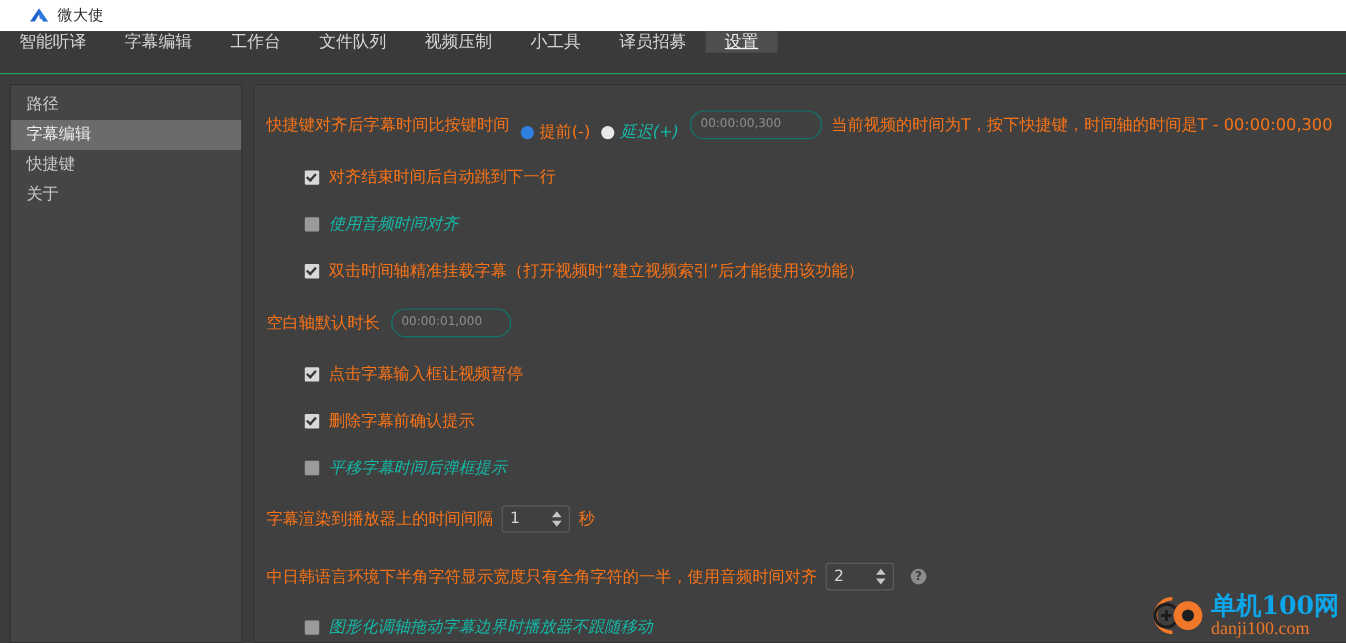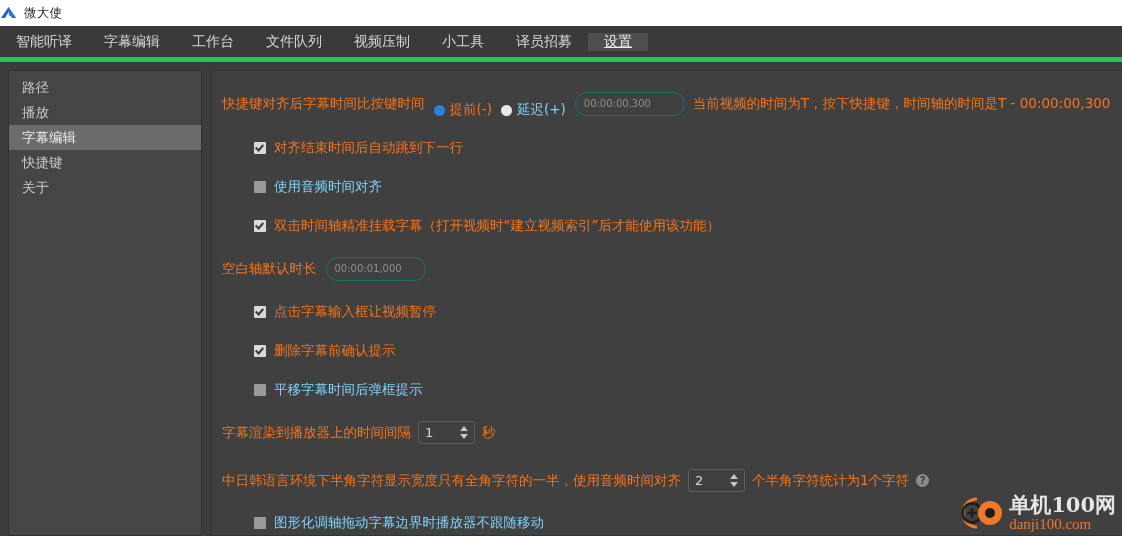--- a/index.html
+++ b/index.html
@@ -16,21 +16,21 @@
     color: #d8d8d8;
     -webkit-font-smoothing: antialiased;
   }
 
   
   .titlebar {
     height: 26px;
     background: #ffffff;
     display: flex;
     align-items: center;
-    padding-left: 0;
+    padding-left: 24px;
     box-sizing: border-box;
   }
   .app-logo {
     width: 17px;
     height: 14px;
     position: relative;
     margin-right: 7px;
     flex: 0 0 auto;
   }
   .app-logo svg { display: block; }
@@ -38,22 +38,22 @@
     font-size: 12.5px;
     color: #2b2b2b;
     letter-spacing: .3px;
   }
 
   
   .tabbar {
     height: 36px;
     background: #3a3a3a;
     display: flex;
-    align-items: center;
-    border-bottom: 5px solid #22c55e;
+    align-items: flex-start;
+    border-bottom: 1px solid #22c55e;
     box-sizing: border-box;
   }
   .tab {
     display: flex;
     align-items: center;
     padding: 0 16px;
     font-size: 14px;
     color: #d6d6d6;
     cursor: default;
     user-select: none;
@@ -133,21 +133,21 @@
   }
   .row-gap-a { margin-bottom: 18px; }
   .row-gap-b { margin-bottom: 17px; }
   .row-gap-c { margin-bottom: 20px; }
   .row-gap-d { margin-bottom: 25px; }
   .lbl {
     font-size: 13.5px;
     color: #f97316;
     user-select: none;
   }
-  .lbl.dim { color: #7dd3fc; }
+  .lbl.dim { color: #14b8a6; font-style: italic; }
 
   
   .radio-wrap {
     display: inline-flex;
     align-items: center;
     margin-left: 9px;
     cursor: default;
     user-select: none;
     margin-top: 12px;
   }
@@ -273,21 +273,21 @@
   }
   .wm-mark {
     width: 52px;
     height: 40px;
     flex: 0 0 auto;
     margin-right: 2px;
   }
   .wm-text { line-height: 1; }
   .wm-top {
     font-size: 21px;
-    color: #e5e5e5;
+    color: #0ea5e9;
     font-weight: bold;
     letter-spacing: 0px;
     font-family: "DejaVu Serif", "Liberation Serif", serif;
   }
   .wm-bot {
     font-size: 15px;
     color: #f07828;
     font-family: Liberation Serif, serif;
     margin-top: 2px;
   }
@@ -313,21 +313,20 @@
   <div class="tab">视频压制</div>
   <div class="tab">小工具</div>
   <div class="tab">译员招募</div>
   <div class="tab active">设置</div>
 </div>
 
 <div class="workspace">
 
   <div class="sidebar">
     <div class="side-item">路径</div>
-    <div class="side-item">播放</div>
     <div class="side-item active">字幕编辑</div>
     <div class="side-item">快捷键</div>
     <div class="side-item">关于</div>
   </div>
 
   <div class="splitter"></div>
 
   <div class="content">
 
     <div class="row row-gap-a">
@@ -397,21 +396,20 @@
 
     <div class="row row-gap-c">
       <span class="lbl">中日韩语言环境下半角字符显示宽度只有全角字符的一半，使用音频时间对齐</span>
       <span class="spin">
         <span class="spin-val">2</span>
         <span class="spin-btns">
           <span class="spin-up"></span>
           <span class="spin-dn"></span>
         </span>
       </span>
-      <span class="lbl">个半角字符统计为1个字符</span>
       <span class="help-icon">?</span>
     </div>
 
     <div class="row cb-row">
       <span class="cbox"></span>
       <span class="lbl dim">图形化调轴拖动字幕边界时播放器不跟随移动</span>
     </div>
 
     <div class="watermark">
       <span class="wm-mark">

